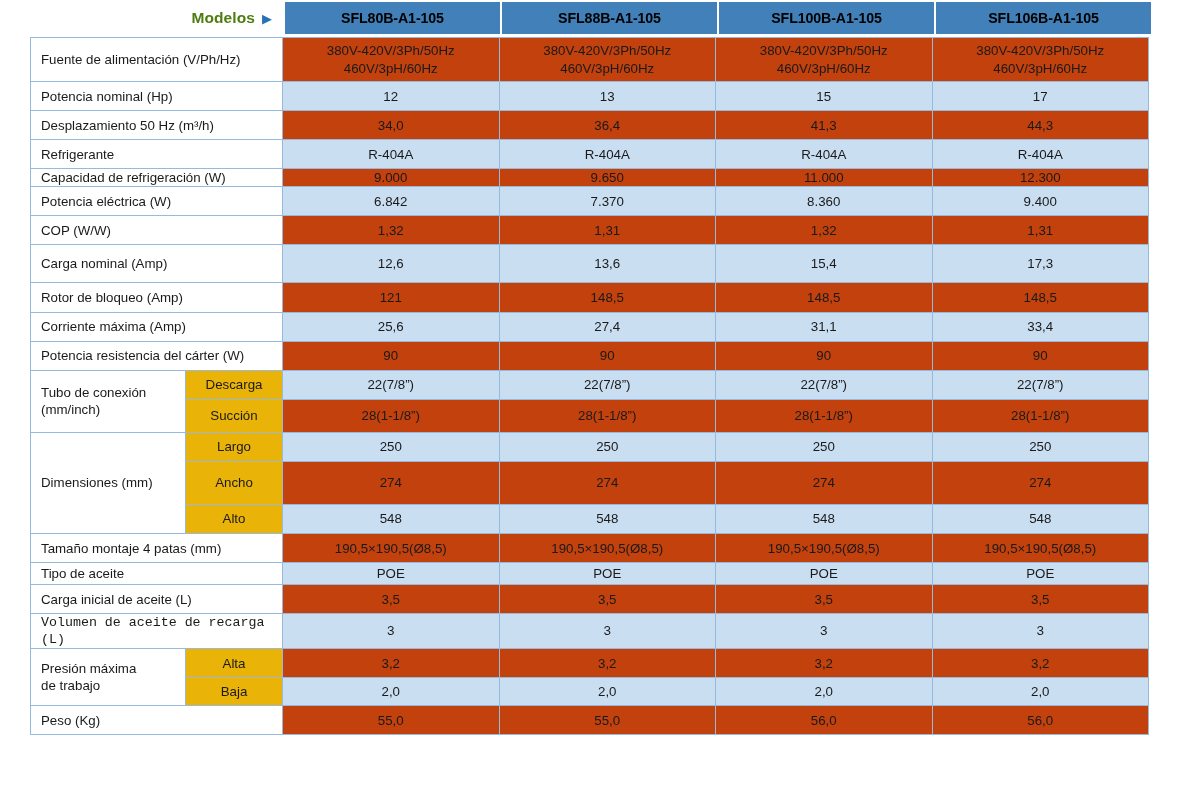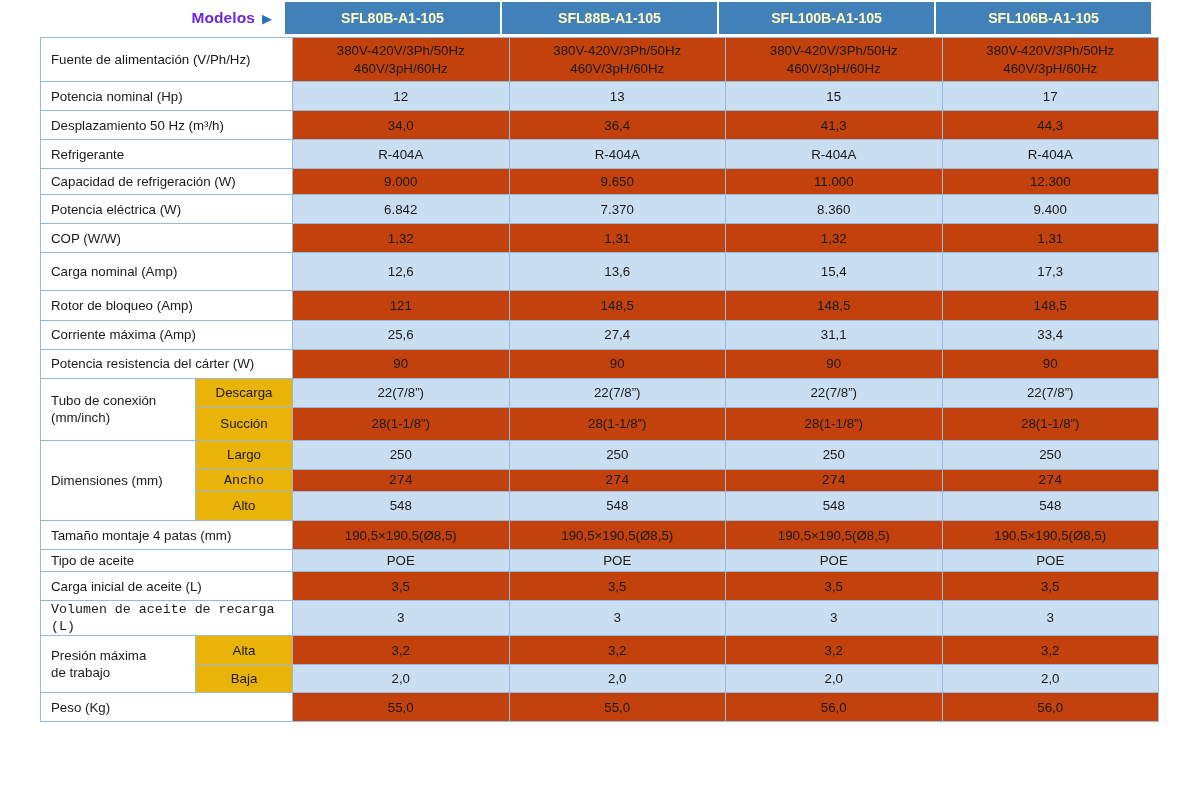--- a/index.html
+++ b/index.html
@@ -35,50 +35,50 @@
     width: 252px;
     flex: 0 0 252px;
     display: flex;
     align-items: center;
     justify-content: flex-end;
     padding-right: 13px;
     box-sizing: border-box;
     background: #ffffff;
   }
   #models-label-cell .models-text {
-    color: #6d28d9;
+    color: #4d7c0f;
     font-weight: bold;
     font-size: 15.5px;
     letter-spacing: .1px;
   }
   #models-label-cell .models-arrow {
     color: #2a72b5;
     font-size: 13px;
     margin-left: 7px;
     line-height: 1;
   }
   .model-head-cell {
     flex: 1 1 0;
     background: #4180b8;
-    color: #fef9c3;
+    color: #000000;
     font-weight: bold;
     font-size: 14.2px;
     display: flex;
     align-items: center;
     justify-content: center;
     border-right: 2px solid #ffffff;
     box-sizing: border-box;
     letter-spacing: -0.1px;
   }
   .model-head-cell:last-child { border-right: none; }
 
   
   #spec-table {
     position: absolute;
-    left: 40px;
+    left: 30px;
     top: 37px;
     width: 1118px;
     border-collapse: collapse;
     table-layout: fixed;
     border: 1px solid #96b9dc;
   }
   #spec-table td {
     border: 1px solid #96b9dc;
     font-size: 13.3px;
     padding: 0 10px;
@@ -157,21 +157,21 @@
           <td class="val">41,3</td>
           <td class="val">44,3</td>
         </tr>
         <tr class="spec-row band-b" style="height: 29.1px;">
           <td class="lbl" colspan="2">Refrigerante</td>
           <td class="val">R-404A</td>
           <td class="val">R-404A</td>
           <td class="val">R-404A</td>
           <td class="val">R-404A</td>
         </tr>
-        <tr class="spec-row band-a" style="height: 26px;">
+        <tr class="spec-row band-a" style="height: 18px;">
           <td class="lbl" colspan="2">Capacidad de refrigeración (W)</td>
           <td class="val">9.000</td>
           <td class="val">9.650</td>
           <td class="val">11.000</td>
           <td class="val">12.300</td>
         </tr>
         <tr class="spec-row band-b" style="height: 29.1px;">
           <td class="lbl" colspan="2">Potencia eléctrica (W)</td>
           <td class="val">6.842</td>
           <td class="val">7.370</td>
@@ -230,21 +230,21 @@
           <td class="val">28(1-1/8”)</td>
         </tr>
         <tr class="spec-row band-b" style="height: 29.1px;">
           <td class="lbl" rowspan="3">Dimensiones (mm)</td>
           <td class="sub">Largo</td>
           <td class="val">250</td>
           <td class="val">250</td>
           <td class="val">250</td>
           <td class="val">250</td>
         </tr>
-        <tr class="spec-row band-a" style="height: 22px; font-family: Liberation Mono, monospace;">
+        <tr class="spec-row band-a" style="height: 43px;">
           <td class="sub">Ancho</td>
           <td class="val">274</td>
           <td class="val">274</td>
           <td class="val">274</td>
           <td class="val">274</td>
         </tr>
         <tr class="spec-row band-b" style="height: 29.1px;">
           <td class="sub">Alto</td>
           <td class="val">548</td>
           <td class="val">548</td>

